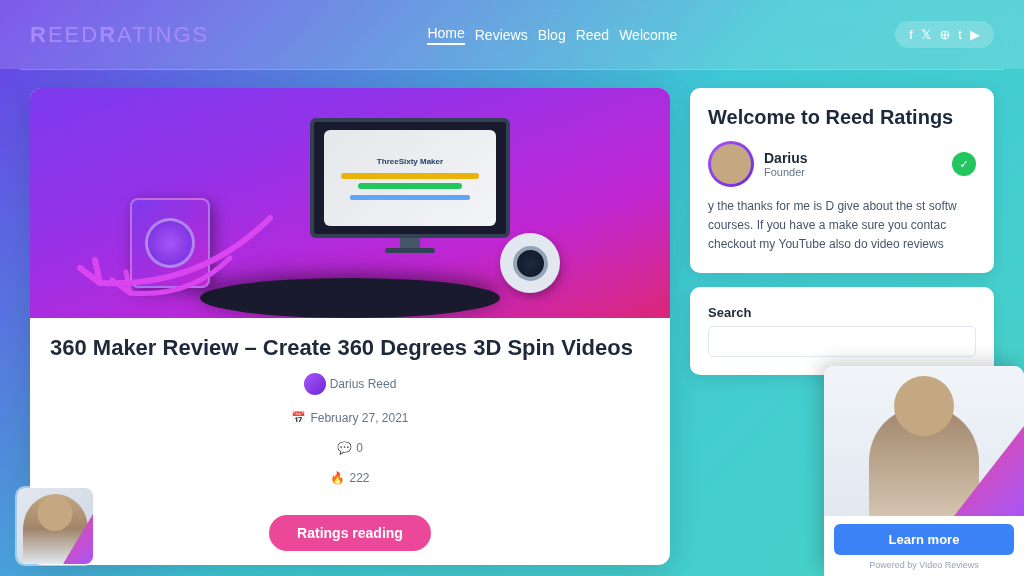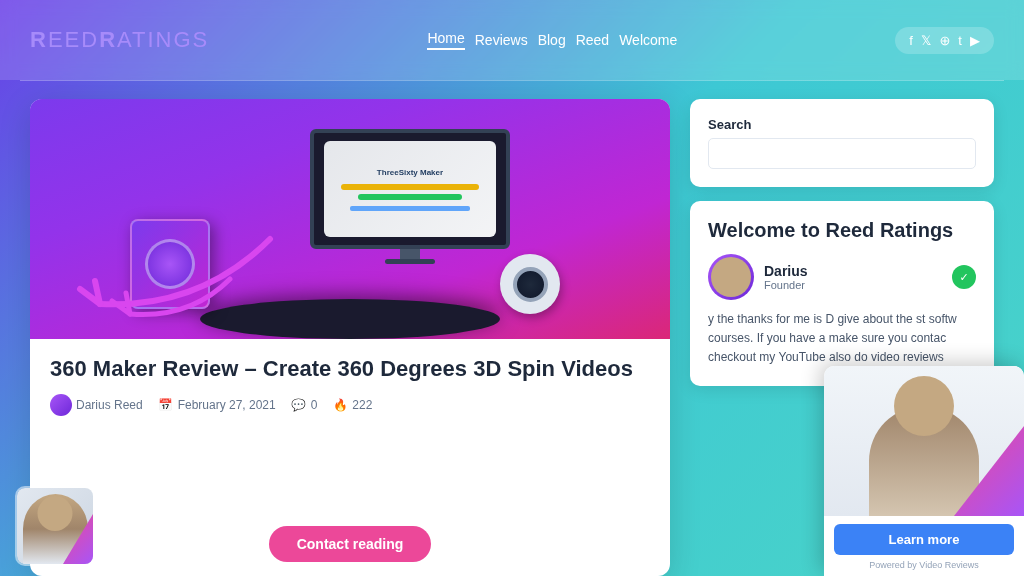--- a/index.html
+++ b/index.html
@@ -9,21 +9,21 @@
       overflow: hidden;
       font-family: 'Segoe UI', Arial, sans-serif;
       background: linear-gradient(135deg, #6a3de8 0%, #3dc8d4 50%, #4ad4c8 100%);
       position: relative;
     }
 
     
     .header {
       background: rgba(255,255,255,0.15);
       backdrop-filter: blur(8px);
-      height: 80px;
+      height: 69px;
       display: flex;
       align-items: center;
       justify-content: space-between;
       padding: 0 30px;
       position: relative;
       z-index: 10;
     }
     .logo {
       font-size: 22px;
       font-weight: 800;
@@ -229,20 +229,21 @@
       line-height: 1.3;
       margin-bottom: 10px;
     }
     .article-meta {
       display: flex;
       align-items: center;
       gap: 16px;
       font-size: 12px;
       color: #64748b;
       margin-bottom: 14px;
+      flex-direction: column;
     }
     .meta-item {
       display: flex;
       align-items: center;
       gap: 4px;
     }
     .meta-avatar {
       width: 22px;
       height: 22px;
       border-radius: 50%;
@@ -539,43 +540,43 @@
           <span>0</span>
         </div>
         <div class="meta-item">
           <span>🔥</span>
           <span>222</span>
         </div>
       </div>
     </div>
 
     <div class="article-footer">
-      <button class="continue-btn">Contact reading</button>
+      <button class="continue-btn">Ratings reading</button>
     </div>
   </div>
 
   <div class="sidebar">
-    <div class="sidebar-card">
-      <div class="search-label">Search</div>
-      <input class="search-input" type="text" style="">
-    </div>
-
     <div class="sidebar-card">
       <h3 class="sidebar-title">Welcome to Reed Ratings</h3>
       <div class="author-row">
         <div class="author-avatar">
           <div class="author-avatar-inner"></div>
         </div>
         <div class="author-info">
           <div class="author-name">Darius</div>
           <div class="author-role">Founder</div>
         </div>
         <div class="author-badge">✓</div>
       </div>
       <p class="sidebar-text">y the thanks for me is D give about the st softw courses. If you have a make sure you contac checkout my YouTube also do video reviews</p>
+    </div>
+
+    <div class="sidebar-card">
+      <div class="search-label">Search</div>
+      <input class="search-input" type="text" style="">
     </div>
   </div>
 </div>
 
 <div class="bottom-left-thumb">
   <div class="thumb-inner">
     <div class="thumb-head"></div>
     <div class="thumb-person"></div>
     <div class="thumb-accent"></div>
   </div>

